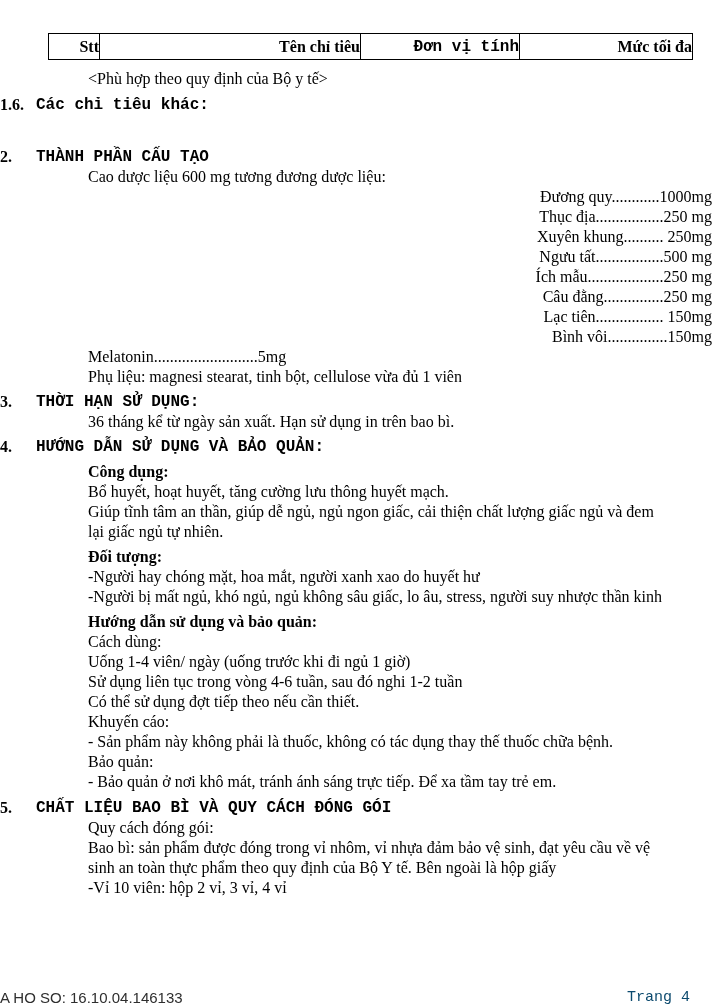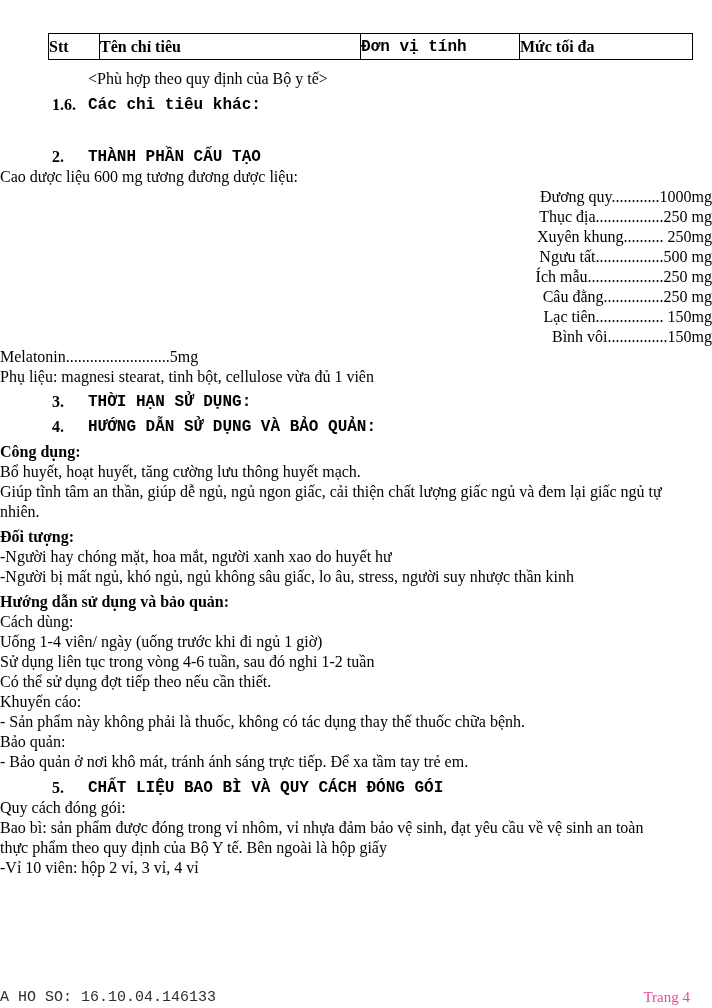--- a/index.html
+++ b/index.html
@@ -9,45 +9,45 @@
     overflow:hidden;
   }
   .page { position:relative; width:712px; height:1008px; }
 
   
   table.spec {
     border-collapse:collapse; margin:33px 0 0 48px; table-layout:fixed;
   }
   table.spec th {
     border:1px solid #000; font-weight:bold; font-size:16px;
-    height:25px; text-align:left; padding:0; vertical-align:middle;
+    height:25px; text-align:right; padding:0; vertical-align:middle;
   }
   .col-stt { width:50px; } .col-ten { width:260px;margin-top:16px; }
   .col-dvt { width:158px;font-family:Liberation Mono, monospace; } .col-muc { width:172px; }
 
   .note { margin:9px 0 0 88px; line-height:20px; }
 
   
   .hrow { display:flex; font-weight:bold; line-height:20px; margin-top:5px; }
-  .hrow .hnum { width:36px; margin-left:52px; flex:0 0 36px; }
+  .hrow .hnum { width:36px; flex:0 0 36px; }
   .hrow .htitle { flex:1;font-family:Liberation Mono, monospace; }
   .hrow.gap-large { margin-top:32px; }
 
-  .line { margin-right:44px; line-height:20px; }
+  .line { margin-left:88px; margin-right:44px; line-height:20px; }
   .ing  { margin-left:113px; line-height:20px;text-align:right; }
   .sub-bold { font-weight:bold; margin-top:5px; }
 
   
   .footer-left {
     position:absolute; left:0; top:956px;
-    font-family:Liberation Mono, monospace; font-size:15px; color:#2e2e2e;
+    font-family:Liberation Sans, sans-serif; font-size:15px; color:#2e2e2e;
   }
   .footer-right {
     position:absolute; right:22px; top:956px;
-    font-family:Liberation Serif, serif; font-size:15px; color:#ec4899;
+    font-family:Liberation Mono, monospace; font-size:15px; color:#0c4a6e;
   }
 </style>
 </head>
 <body>
 
 <div class="page">
 
   <table class="spec">
     <tbody>
         <tr>
@@ -79,20 +79,21 @@
   <div class="ing">Câu đằng...............250 mg</div>
   <div class="ing">Lạc tiên................. 150mg</div>
   <div class="ing">Bình vôi...............150mg</div>
   <div class="line">Melatonin..........................5mg</div>
   <div class="line">Phụ liệu: magnesi stearat, tinh bột, cellulose vừa đủ 1 viên</div>
 
   <div class="hrow">
     <span class="hnum">3.</span>
     <span class="htitle">THỜI HẠN SỬ DỤNG:</span>
   </div>
+  <div class="line">36 tháng kể từ ngày sản xuất. Hạn sử dụng in trên bao bì.</div>
 
   <div class="hrow">
     <span class="hnum">4.</span>
     <span class="htitle">HƯỚNG DẪN SỬ DỤNG VÀ BẢO QUẢN:</span>
   </div>
   <div class="line sub-bold">Công dụng:</div>
   <div class="line">Bổ huyết, hoạt huyết, tăng cường lưu thông huyết mạch.</div>
   <div class="line">Giúp tĩnh tâm an thần, giúp dễ ngủ, ngủ ngon giấc, cải thiện chất lượng giấc ngủ và đem lại giấc ngủ tự nhiên.</div>
   <div class="line sub-bold">Đối tượng:</div>
   <div class="line">-Người hay chóng mặt, hoa mắt, người xanh xao do huyết hư</div>

